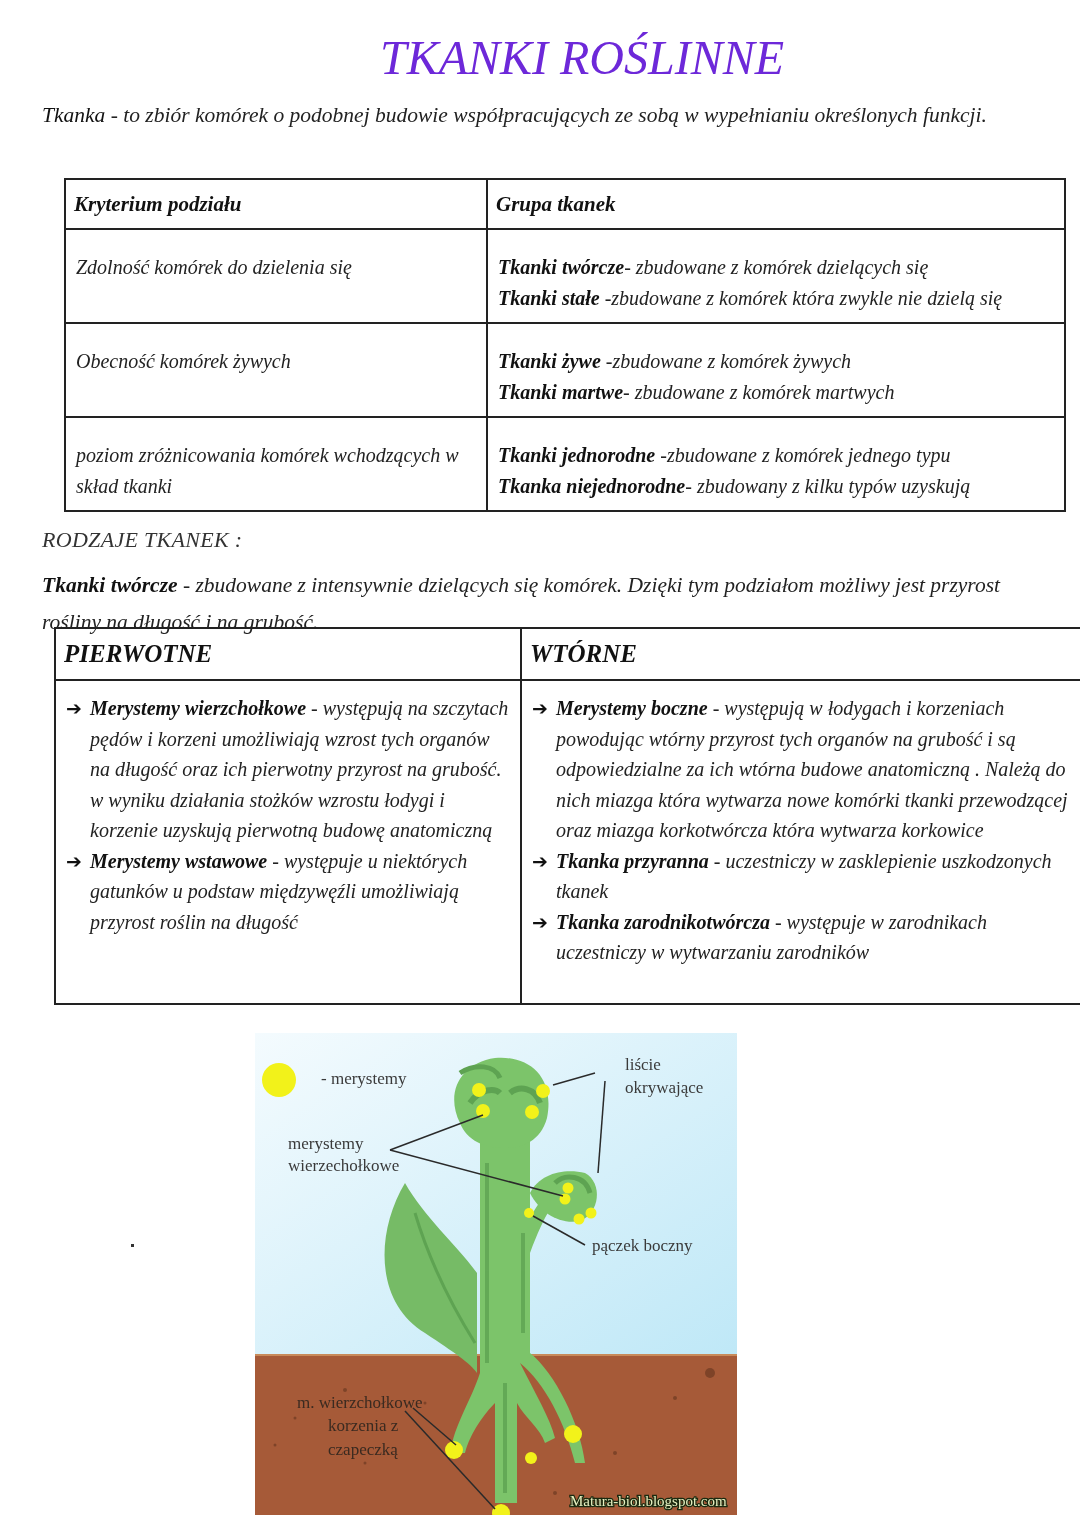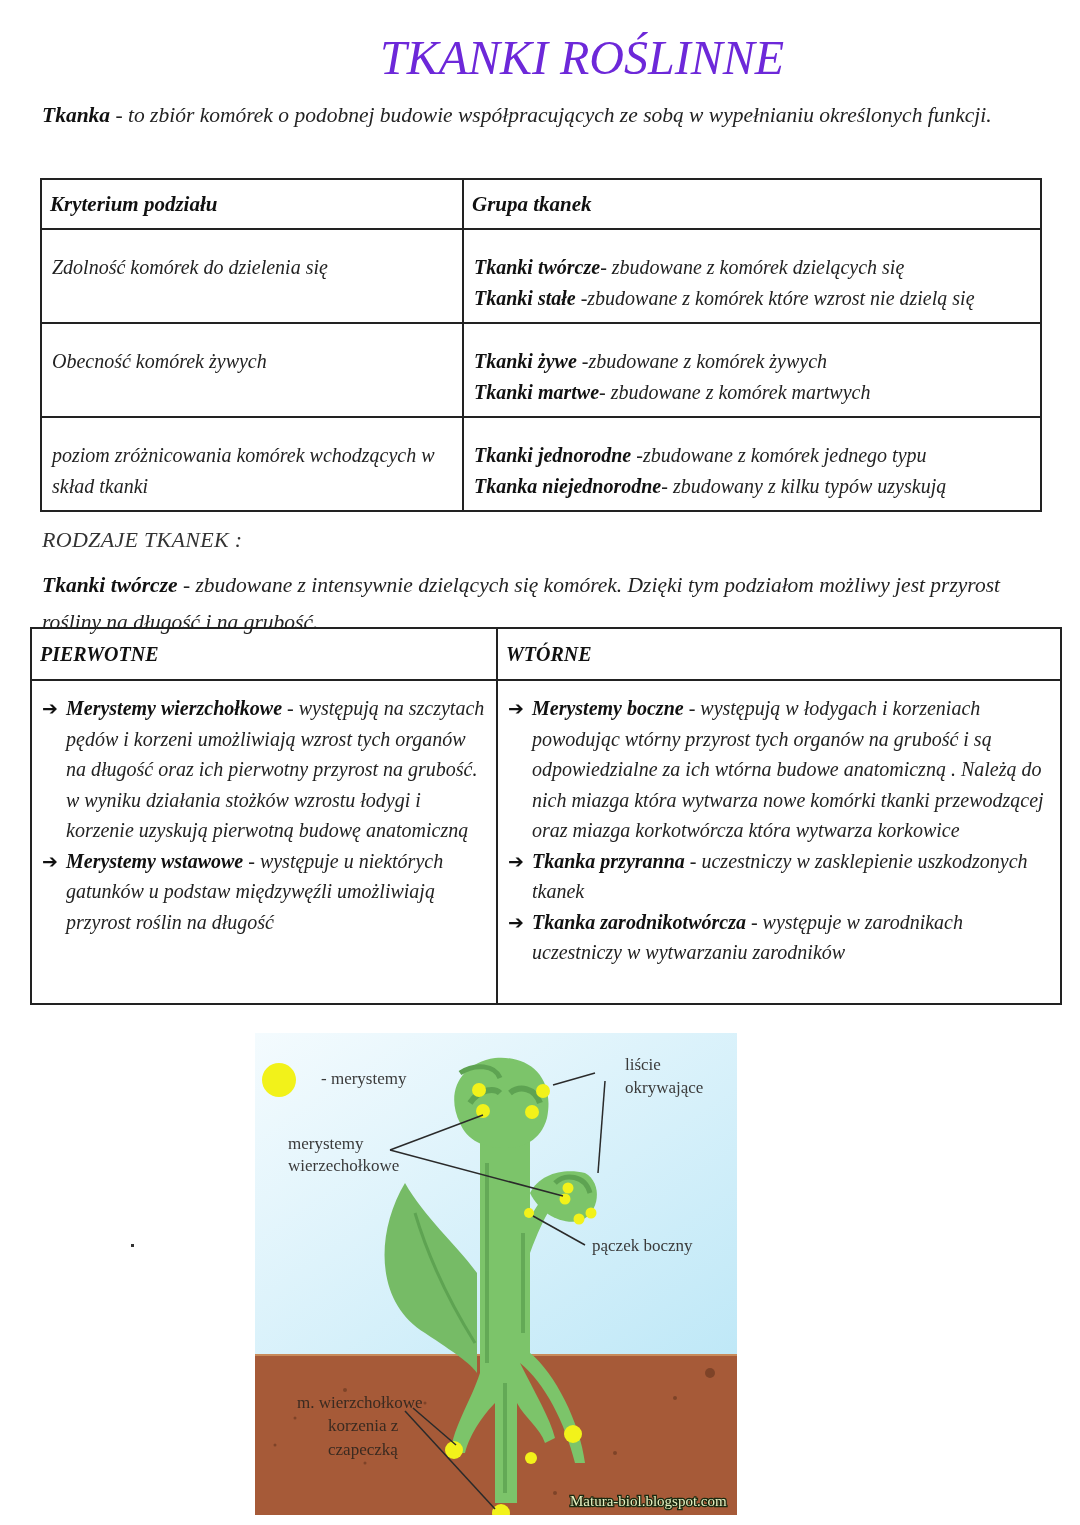--- a/index.html
+++ b/index.html
@@ -3,41 +3,41 @@
 <meta charset="utf-8">
 <style>
   html, body { margin: 0; padding: 0; background: #ffffff; }
   body { width: 1080px; height: 1525px; position: relative; overflow: hidden;
          font-family: "DejaVu Serif", "Liberation Serif", serif; color: #111; }
   .title-inner { position:absolute; left: 380px; top: 30px; font-family: "Liberation Serif", serif;
                  font-style: italic; font-size: 48px; color:#6d28d9; }
 
   .definition { position: absolute; left: 42px; top: 103px; font-family: "Liberation Serif", serif;
                 font-style: italic; font-size: 21.5px; color: #222; white-space: nowrap; }
-  .definition b { font-weight: bold; color: #111; }
+  .definition b { font-weight: normal; color: #111; }
 
   table { border-collapse: collapse; position: absolute; font-family: "Liberation Serif", serif;
-          font-style: italic; color: #222; }
+          font-style: italic; color: #222; margin-left: 24px; }
   td, th { border: 2px solid #222; vertical-align: top; text-align: left; }
 
   #crit-table { left: 40px; top: 178px; width: 1002px; }
   #crit-table th { height: 48px; font-size: 21px; font-weight: bold; color: #111;
                    padding: 0 8px; vertical-align: middle; }
   #crit-table td { font-size: 20px; padding: 22px 8px 8px 10px; line-height: 31px; height: 62px; }
   #crit-table td.col1 { width: 402px; }
   #crit-table td b { font-weight: bold; color: #111; }
 
   .section-heading { position: absolute; left: 42px; top: 527px; font-family: "Liberation Serif", serif;
                      font-style: italic; font-size: 22px; color: #333; letter-spacing: 0.3px; }
   .intro { position: absolute; left: 42px; top: 555px; width: 1000px; font-family: "Liberation Serif", serif;
            font-style: italic; font-size: 21.5px; color: #222; line-height: 37px; margin-top: 12px; }
   .intro b { color: #111; }
 
   #types-table { left: 30px; top: 627px; width: 1032px; }
-  #types-table th { height: 50px; font-size: 20px; font-weight: bold; color: #111;
+  #types-table th { height: 50px; font-size: 25px; font-weight: bold; color: #111;
                     padding: 0 8px; vertical-align: middle; }
   #types-table td { font-size: 20px; padding: 12px 8px 10px 10px; line-height: 30.5px; height: 300px; }
   #types-table td.col1 { width: 446px; }
   .bullet { position: relative; padding-left: 24px; }
   .bullet .arrow { position: absolute; left: 0; top: 0; font-style: normal; font-weight: bold; color: #111;
                    font-family: "DejaVu Sans", sans-serif; font-size: 19px; }
   .bullet b { color: #111; }
 
   .stray-dot { position: absolute; left: 131px; top: 1244px; width: 3px; height: 3px; background: #333; }
 
@@ -60,21 +60,21 @@
 <table id="crit-table">
   <tbody>
       <tr>
     <th>Kryterium podziału</th>
     <th>Grupa tkanek</th>
   </tr>
   <tr>
     <td class="col1">Zdolność komórek do dzielenia się</td>
     <td>
       <div><b>Tkanki twórcze</b><span>- zbudowane z komórek dzielących się</span></div>
-      <div><b>Tkanki stałe</b><span> -zbudowane z komórek które wzrost nie dzielą się</span></div>
+      <div><b>Tkanki stałe</b><span> -zbudowane z komórek która zwykle nie dzielą się</span></div>
     </td>
   </tr>
   <tr>
     <td class="col1">Obecność komórek żywych</td>
     <td>
       <div><b>Tkanki żywe</b><span> -zbudowane z komórek żywych</span></div>
       <div><b>Tkanki martwe</b><span>- zbudowane z komórek martwych</span></div>
     </td>
   </tr>
   <tr>

